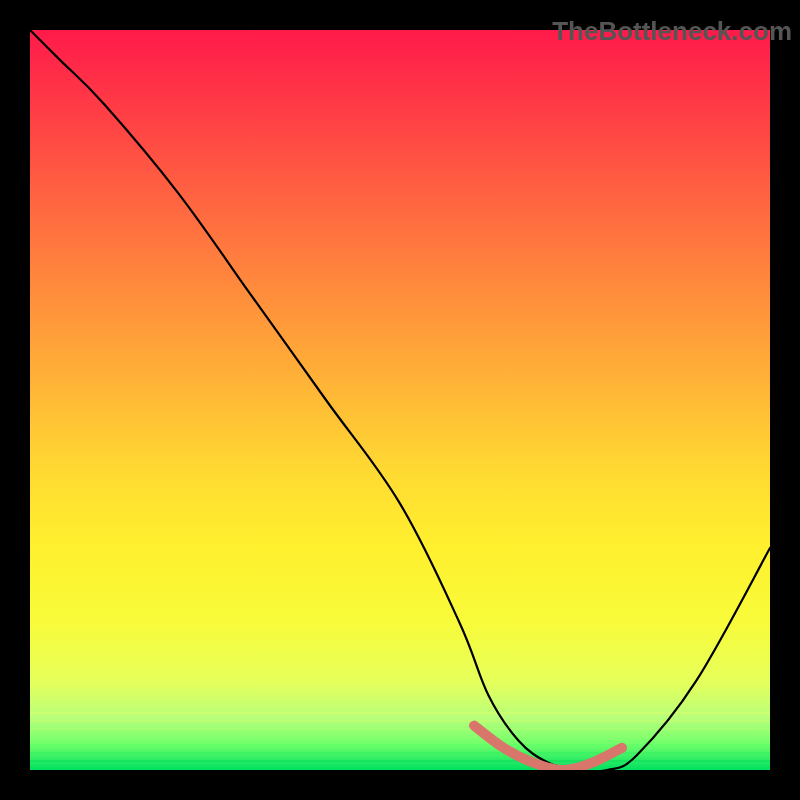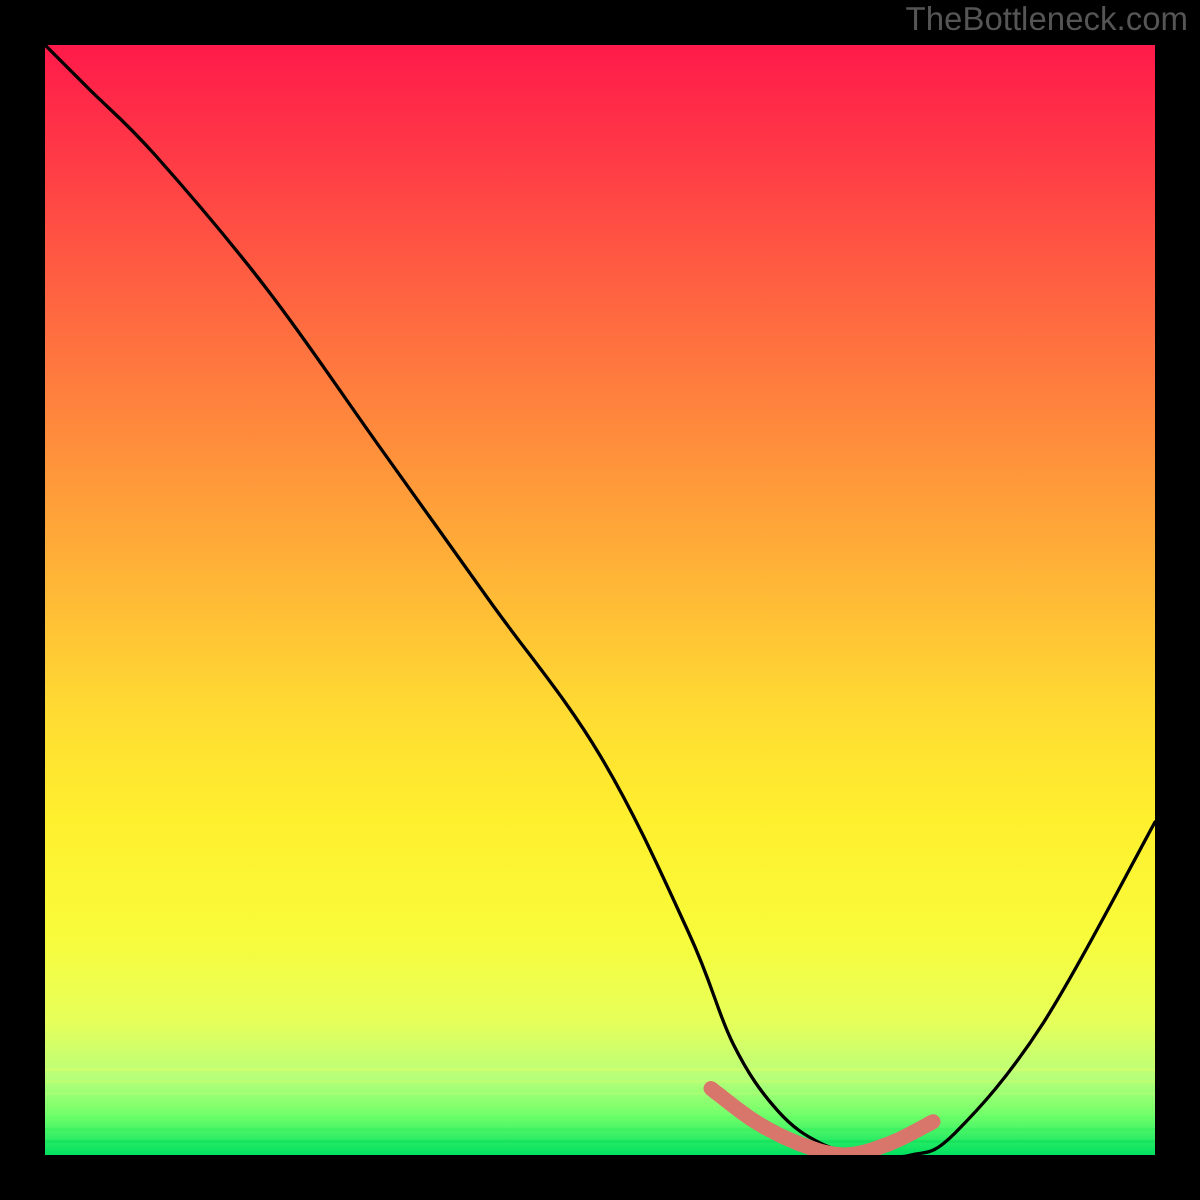--- a/index.html
+++ b/index.html
@@ -12,25 +12,25 @@
     overflow: hidden;
   }
   .container {
     position: relative;
     width: 800px;
     height: 800px;
     background: #000;
   }
   .watermark {
     position: absolute;
-    top: 0;
+    top: 16px;
     right: 8px;
     color: #555;
-    font-size: 22px;
-    font-weight: 400;
+    font-size: 26px;
+    font-weight: 700;
     z-index: 20;
     user-select: none;
   }
   .plot-area {
     position: absolute;
     left: 30px;
     top: 30px;
     width: 740px;
     height: 740px;
     overflow: hidden;

